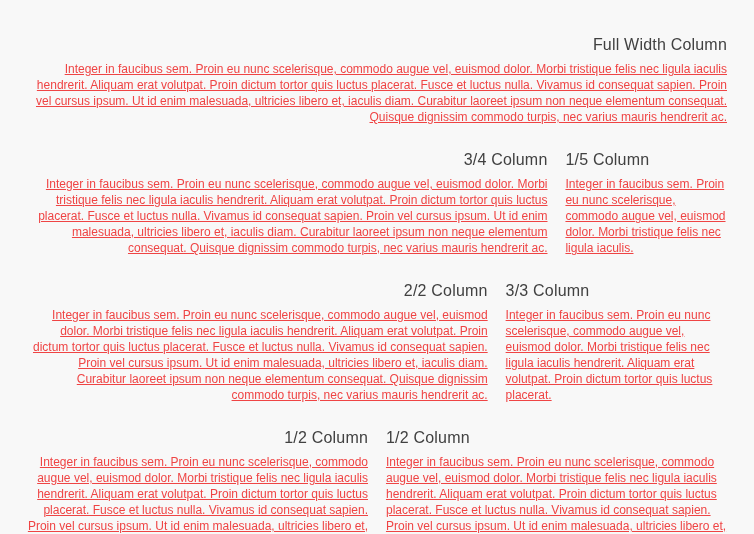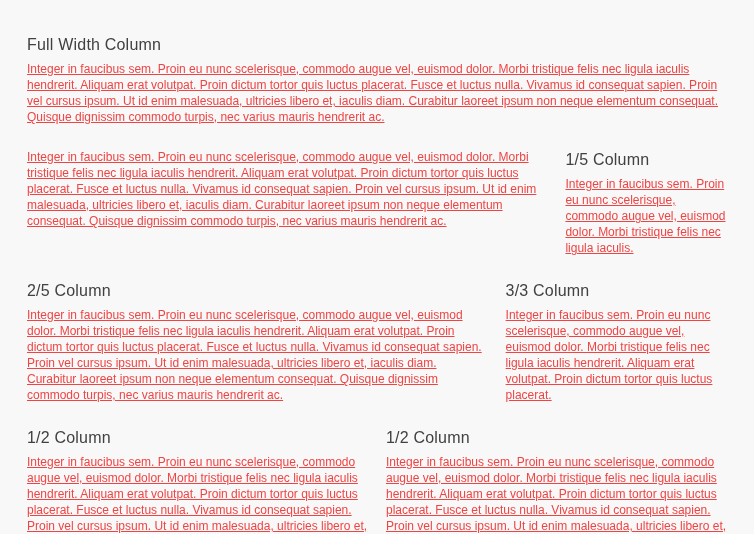--- a/index.html
+++ b/index.html
@@ -21,20 +21,21 @@
   .row {
     display: flex;
     width: 100%;
   }
   .col {
     margin-left: 2.564102564%;
     min-width: 0;
   }
   .col:first-child {
     margin-left: 0;
+    text-align: right;
   }
   .full          { width: 100%; }
   .three-fourths { width: 74.358974359%; }
   .one-fourth    { width: 23.076923077%; }
   .two-thirds    { width: 65.811965812%; }
   .one-third     { width: 31.623931624%; }
   .one-half      { width: 48.717948718%; }
   .section {
     margin-bottom: 24px;
   }
@@ -62,31 +63,32 @@
 
   <div class="row section">
     <div class="col full">
       <h2 class="col-title">Full Width Column</h2>
       <p class="col-text">Integer in faucibus sem. Proin eu nunc scelerisque, commodo augue vel, euismod dolor. Morbi tristique felis nec ligula iaculis hendrerit. Aliquam erat volutpat. Proin dictum tortor quis luctus placerat. Fusce et luctus nulla. Vivamus id consequat sapien. Proin vel cursus ipsum. Ut id enim malesuada, ultricies libero et, iaculis diam. Curabitur laoreet ipsum non neque elementum consequat. Quisque dignissim commodo turpis, nec varius mauris hendrerit ac.</p>
     </div>
   </div>
 
   <div class="row section">
     <div class="col three-fourths">
+      <h2 class="col-title">3/4 Column</h2>
       <p class="col-text">Integer in faucibus sem. Proin eu nunc scelerisque, commodo augue vel, euismod dolor. Morbi tristique felis nec ligula iaculis hendrerit. Aliquam erat volutpat. Proin dictum tortor quis luctus placerat. Fusce et luctus nulla. Vivamus id consequat sapien. Proin vel cursus ipsum. Ut id enim malesuada, ultricies libero et, iaculis diam. Curabitur laoreet ipsum non neque elementum consequat. Quisque dignissim commodo turpis, nec varius mauris hendrerit ac.</p>
     </div>
     <div class="col one-fourth">
       <h2 class="col-title">1/5 Column</h2>
       <p class="col-text">Integer in faucibus sem. Proin eu nunc scelerisque, commodo augue vel, euismod dolor. Morbi tristique felis nec ligula iaculis.</p>
     </div>
   </div>
 
   <div class="row section">
     <div class="col two-thirds">
-      <h2 class="col-title">2/5 Column</h2>
+      <h2 class="col-title">2/2 Column</h2>
       <p class="col-text">Integer in faucibus sem. Proin eu nunc scelerisque, commodo augue vel, euismod dolor. Morbi tristique felis nec ligula iaculis hendrerit. Aliquam erat volutpat. Proin dictum tortor quis luctus placerat. Fusce et luctus nulla. Vivamus id consequat sapien. Proin vel cursus ipsum. Ut id enim malesuada, ultricies libero et, iaculis diam. Curabitur laoreet ipsum non neque elementum consequat. Quisque dignissim commodo turpis, nec varius mauris hendrerit ac.</p>
     </div>
     <div class="col one-third">
       <h2 class="col-title">3/3 Column</h2>
       <p class="col-text">Integer in faucibus sem. Proin eu nunc scelerisque, commodo augue vel, euismod dolor. Morbi tristique felis nec ligula iaculis hendrerit. Aliquam erat volutpat. Proin dictum tortor quis luctus placerat.</p>
     </div>
   </div>
 
   <div class="row section">
     <div class="col one-half">

